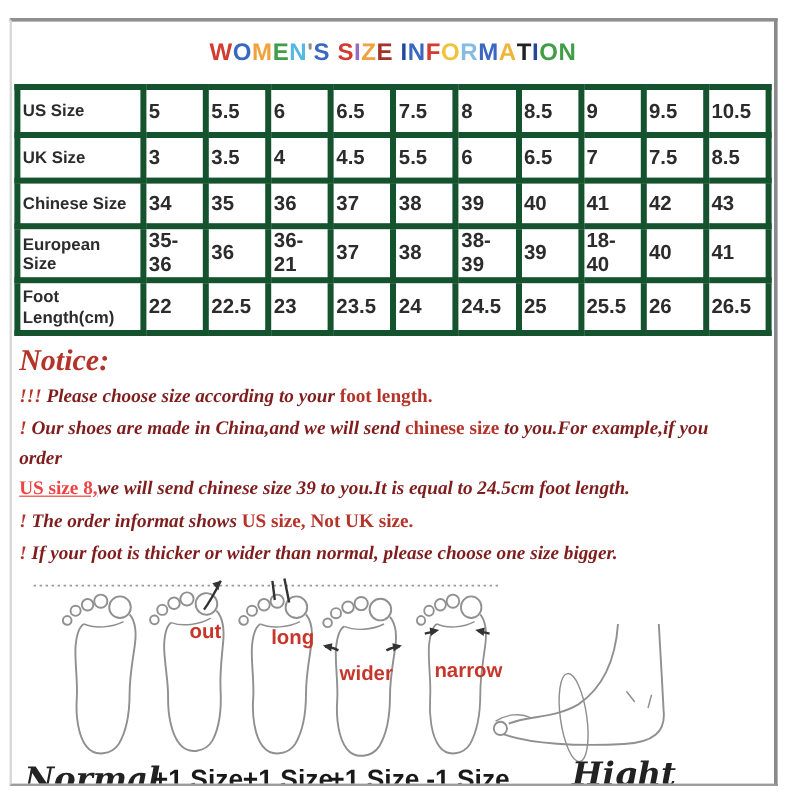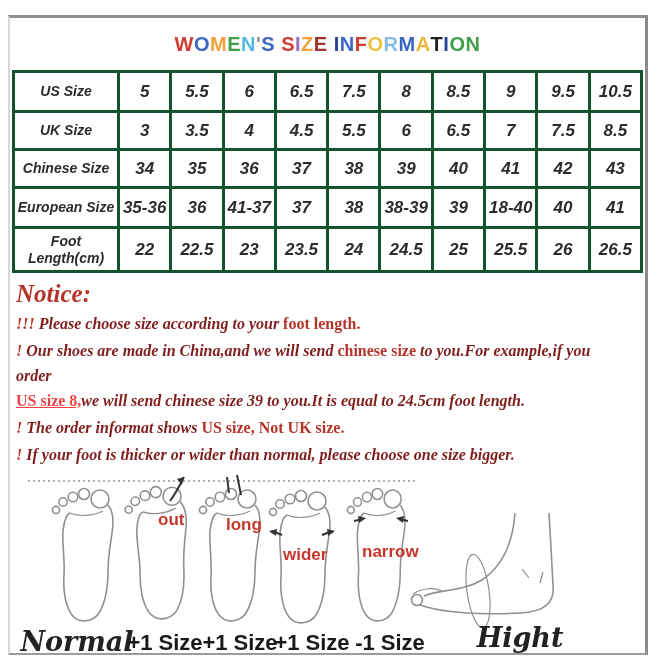--- a/index.html
+++ b/index.html
@@ -15,22 +15,22 @@
   }
   .title-bar{
     height:52px;display:flex;align-items:center;justify-content:center;
     font-weight:bold;font-size:20px;letter-spacing:.5px;
   }
   .title-bar span{white-space:pre;}
   table.size{
     border-collapse:collapse;table-layout:fixed;width:631px;margin:0 auto;
   }
   table.size th,table.size td{
-    border:3px solid #14532d;text-align:center;vertical-align:middle;
-    color:#2c2c2c;padding:0 2px;box-sizing:border-box;font-style:italic;
+    border:5px solid #14532d;text-align:left;vertical-align:middle;
+    color:#2c2c2c;padding:0 2px;box-sizing:border-box;
   }
   table.size th.rowlabel{width:105px;font-size:14px;font-weight:700;line-height:1.15;}
   table.size td{font-size:17px;font-weight:700;}
   .notice{
     padding:4px 24px 2px 6px;font-family:"Liberation Serif",serif;
     font-weight:700;font-size:16px;color:#1c1c1c;
   }
   .notice-heading{
     color:#b5342a;font-style:italic;font-size:25px;line-height:30px;margin:2px 0 2px 0;
   }
@@ -118,21 +118,21 @@
           <td>39</td>
           <td>40</td>
           <td>41</td>
           <td>42</td>
           <td>43</td>
         </tr>
         <tr style="height: 40px;">
           <th class="rowlabel">European Size</th>
           <td>35-36</td>
           <td>36</td>
-          <td>41-37</td>
+          <td>36-21</td>
           <td>37</td>
           <td>38</td>
           <td>38-39</td>
           <td>39</td>
           <td>18-40</td>
           <td>40</td>
           <td>41</td>
         </tr>
         <tr style="height: 44px; margin-top: 32px;">
           <th class="rowlabel">Foot Length(cm)</th>

